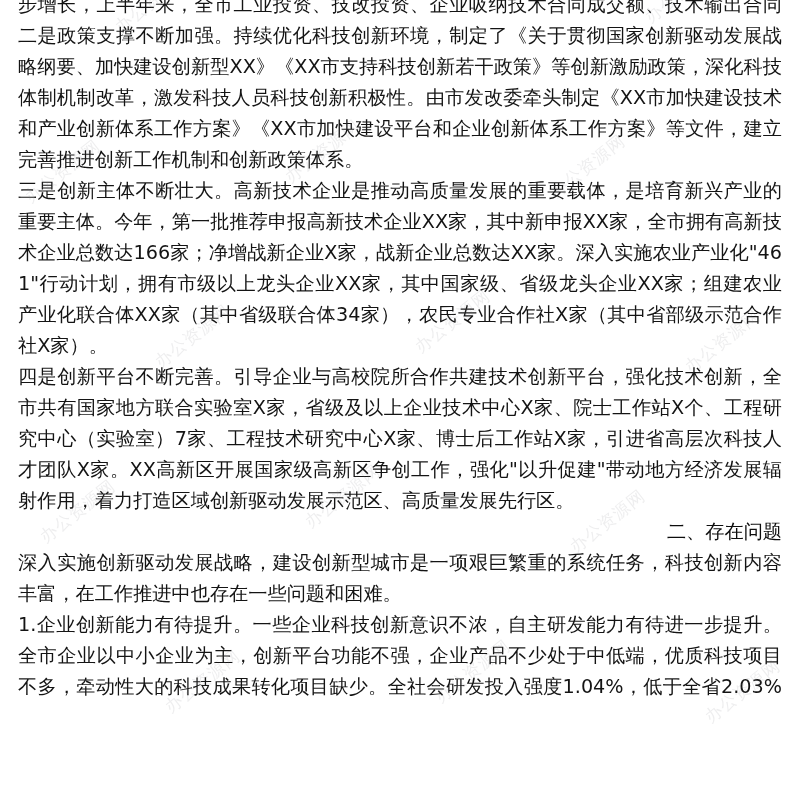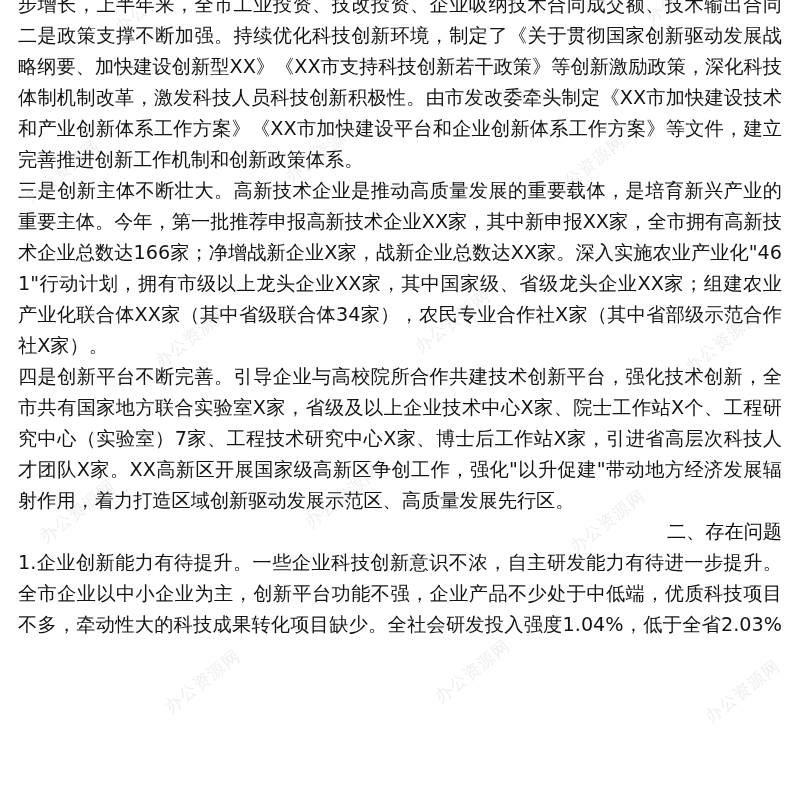--- a/index.html
+++ b/index.html
@@ -126,19 +126,20 @@
     </div>
 
     <p class="text-block">二是政策支撑不断加强。持续优化科技创新环境，制定了《关于贯彻国家创新驱动发展战略纲要、加快建设创新型XX》《XX市支持科技创新若干政策》等创新激励政策，深化科技体制机制改革，激发科技人员科技创新积极性。由市发改委牵头制定《XX市加快建设技术和产业创新体系工作方案》《XX市加快建设平台和企业创新体系工作方案》等文件，建立完善推进创新工作机制和创新政策体系。</p>
 
     <p class="text-block">三是创新主体不断壮大。高新技术企业是推动高质量发展的重要载体，是培育新兴产业的重要主体。今年，第一批推荐申报高新技术企业XX家，其中新申报XX家，全市拥有高新技术企业总数达166家；净增战新企业X家，战新企业总数达XX家。深入实施农业产业化"461"行动计划，拥有市级以上龙头企业XX家，其中国家级、省级龙头企业XX家；组建农业产业化联合体XX家（其中省级联合体34家），农民专业合作社X家（其中省部级示范合作社X家）。</p>
 
     <p class="text-block">四是创新平台不断完善。引导企业与高校院所合作共建技术创新平台，强化技术创新，全市共有国家地方联合实验室X家，省级及以上企业技术中心X家、院士工作站X个、工程研究中心（实验室）7家、工程技术研究中心X家、博士后工作站X家，引进省高层次科技人才团队X家。XX高新区开展国家级高新区争创工作，强化"以升促建"带动地方经济发展辐射作用，着力打造区域创新驱动发展示范区、高质量发展先行区。</p>
 
     <h2 class="heading-block">二、存在问题</h2>
 
+    <p class="text-block">深入实施创新驱动发展战略，建设创新型城市是一项艰巨繁重的系统任务，科技创新内容丰富，在工作推进中也存在一些问题和困难。</p>
 
     <div id="para-bottom-wrap">
       <p class="text-block">1.企业创新能力有待提升。一些企业科技创新意识不浓，自主研发能力有待进一步提升。全市企业以中小企业为主，创新平台功能不强，企业产品不少处于中低端，优质科技项目不多，牵动性大的科技成果转化项目缺少。全社会研发投入强度1.04%，低于全省2.03%的平均水平，重点领域关键核心技术的基础研究与应用研究布局不够、投入不足，尤其是原创性、前</p>
     </div>
 
   </div>
 </div>
 
 </body></html>

